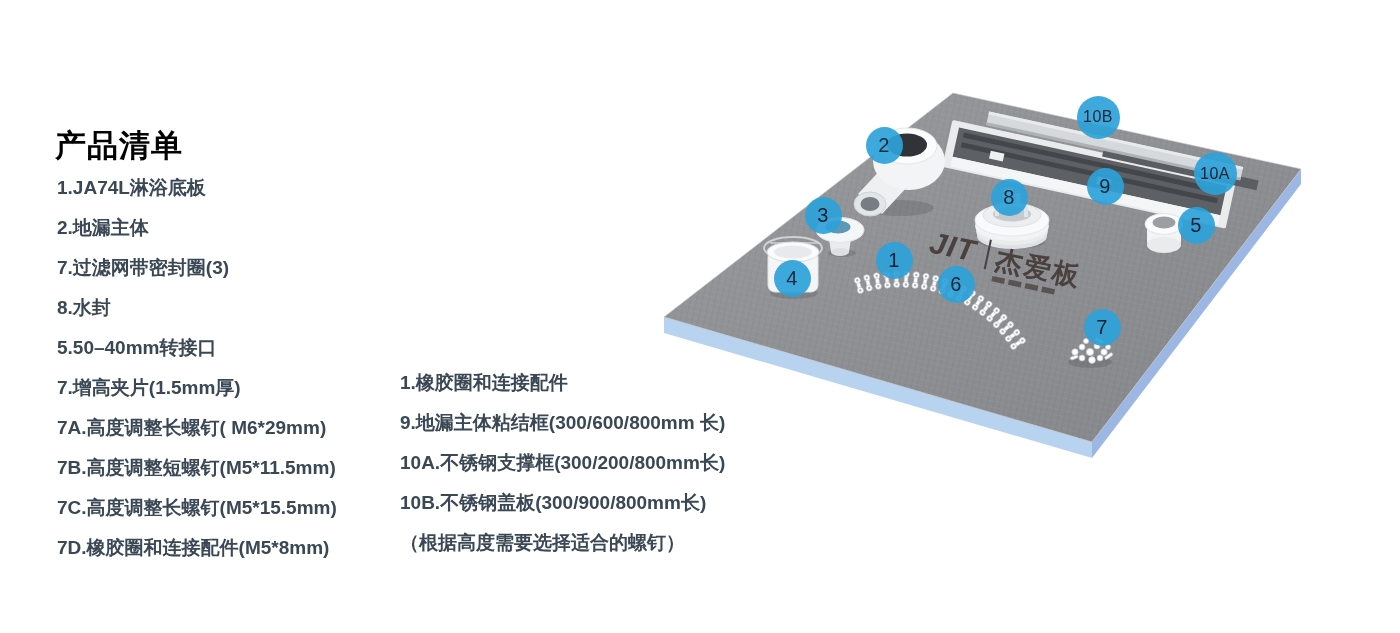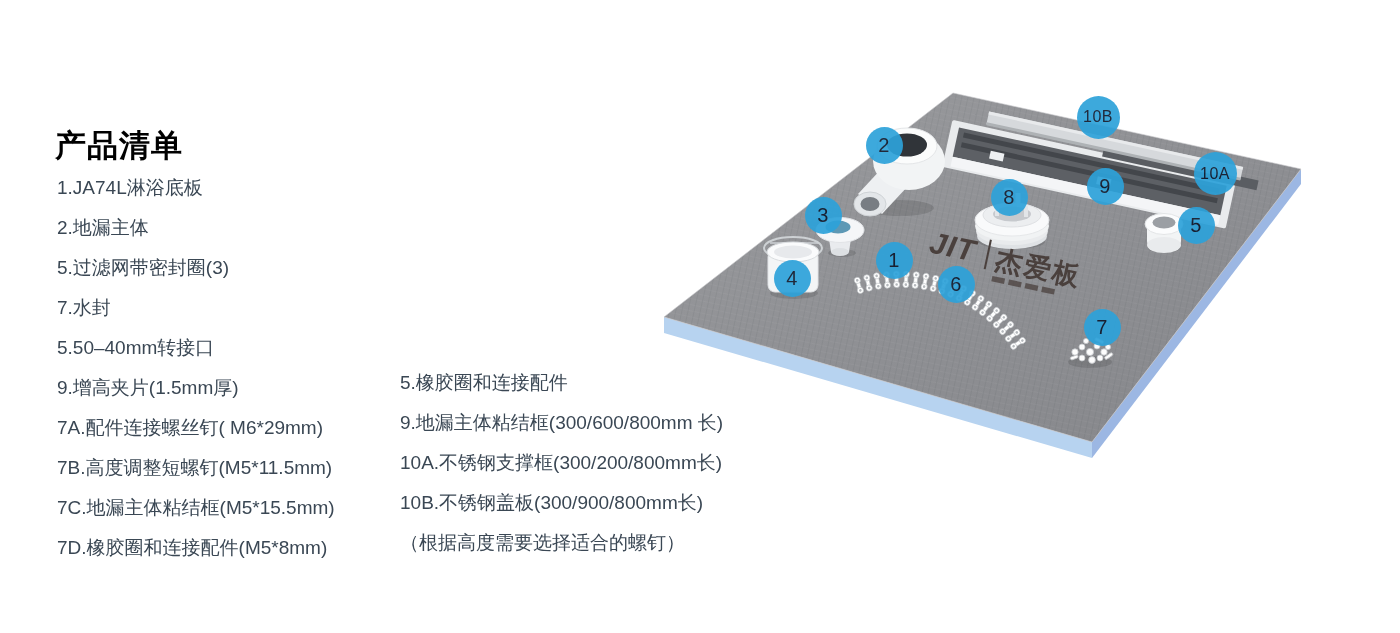--- a/index.html
+++ b/index.html
@@ -7,21 +7,21 @@
   body { font-family:"Liberation Sans","DejaVu Sans",sans-serif; }
   .canvas { position:relative; width:1400px; height:633px; background:#ffffff; overflow:hidden; }
 
   .page-title {
     position:absolute; left:55px; top:84px;
     font-size:31px; font-weight:700; color:#000000; letter-spacing:1px;margin-top:41px;
   }
 
   ul.parts-col { position:absolute; list-style:none; }
   ul.parts-col li {
-    height:40px; line-height:40px; font-size:19px; font-weight:400;
+    height:40px; line-height:40px; font-size:19px; font-weight:700;
     color:#3a4754; white-space:nowrap;
   }
   #col1 { left:57px; top:168px; }
   #col2 { left:400px; top:363px; }
 
   #diagram-svg { position:absolute; left:0; top:0; }
 
   .badge {
     position:absolute; width:37px; height:37px; border-radius:50%;
     background:#2da2da; opacity:0.92; color:#0f172a;
@@ -33,32 +33,32 @@
 </head>
 <body>
 
 <div class="canvas">
 
   <div class="page-title">产品清单</div>
 
   <ul class="parts-col" id="col1">
     <li>1.JA74L淋浴底板</li>
     <li>2.地漏主体</li>
-    <li>5.过滤网带密封圈(3)</li>
-    <li>7.水封</li>
+    <li>7.过滤网带密封圈(3)</li>
+    <li>8.水封</li>
     <li>5.50–40mm转接口</li>
-    <li>9.增高夹片(1.5mm厚)</li>
-    <li>7A.配件连接螺丝钉( M6*29mm)</li>
+    <li>7.增高夹片(1.5mm厚)</li>
+    <li>7A.高度调整长螺钉( M6*29mm)</li>
     <li>7B.高度调整短螺钉(M5*11.5mm)</li>
-    <li>7C.地漏主体粘结框(M5*15.5mm)</li>
+    <li>7C.高度调整长螺钉(M5*15.5mm)</li>
     <li>7D.橡胶圈和连接配件(M5*8mm)</li>
   </ul>
 
   <ul class="parts-col" id="col2">
-    <li>5.橡胶圈和连接配件</li>
+    <li>1.橡胶圈和连接配件</li>
     <li>9.地漏主体粘结框(300/600/800mm 长)</li>
     <li>10A.不锈钢支撑框(300/200/800mm长)</li>
     <li>10B.不锈钢盖板(300/900/800mm长)</li>
     <li>（根据高度需要选择适合的螺钉）</li>
   </ul>
 
   <svg id="diagram-svg" width="1400" height="633" viewBox="0 0 1400 633">
     <defs>
       <linearGradient id="boardGrad" x1="0" y1="0" x2="1" y2="1">
         <stop offset="0" stop-color="#9a9b9e"></stop>

